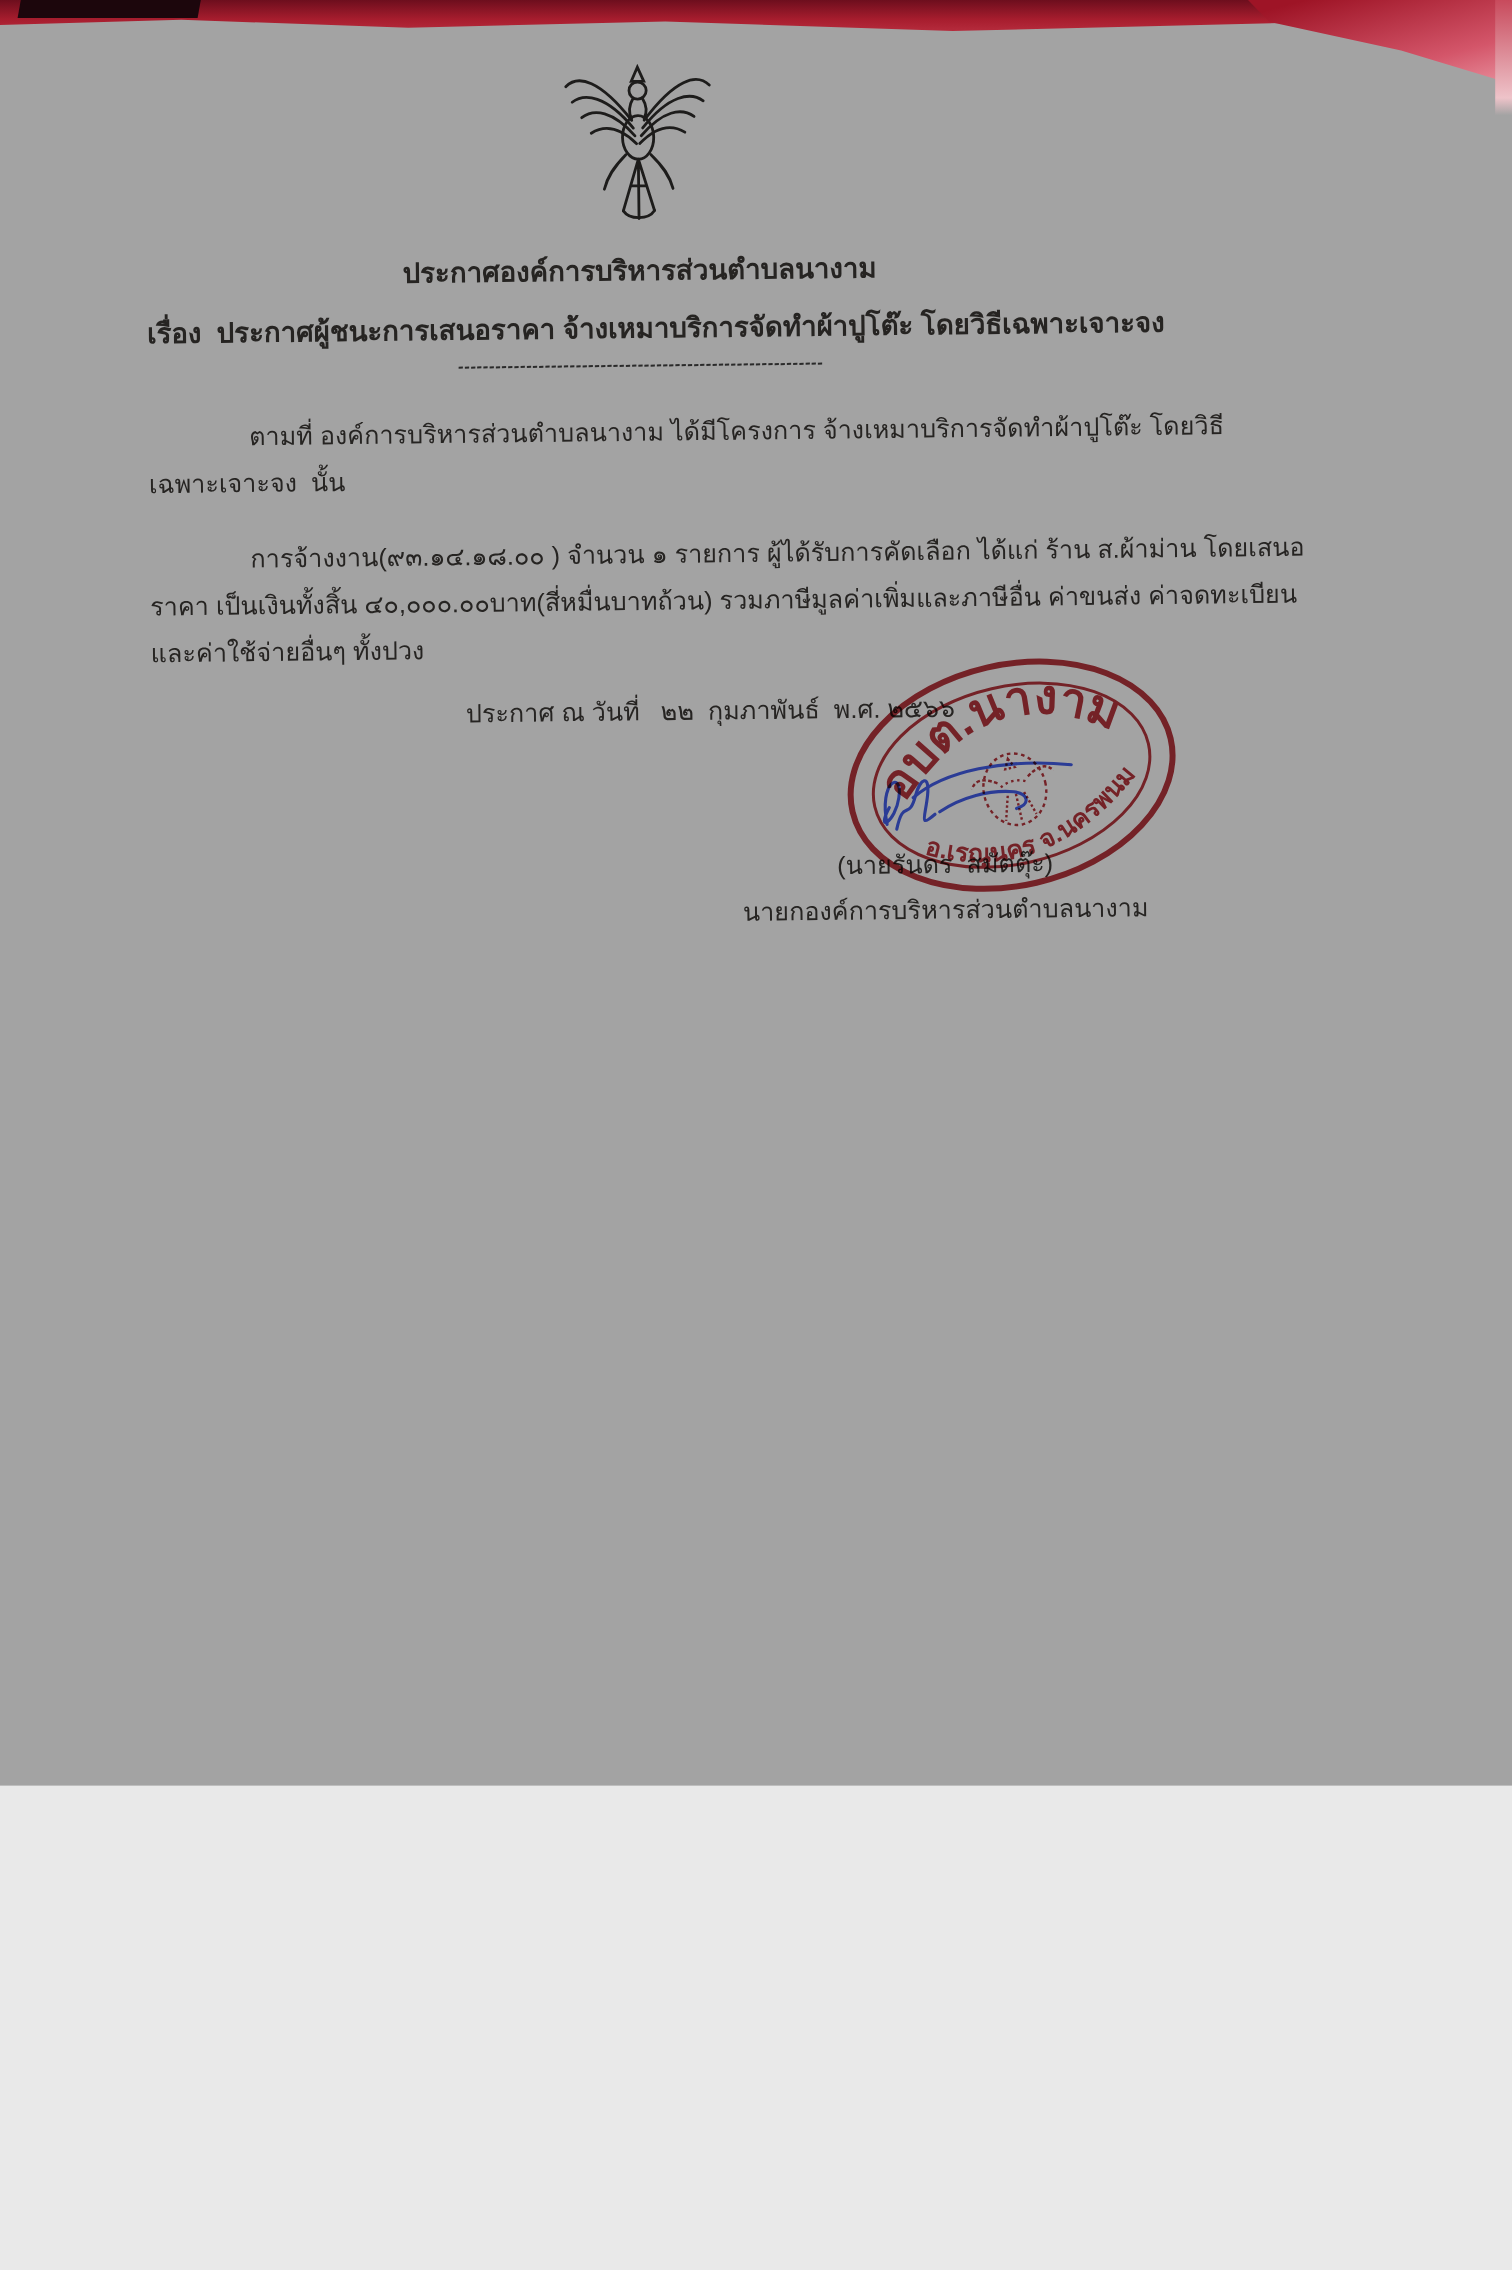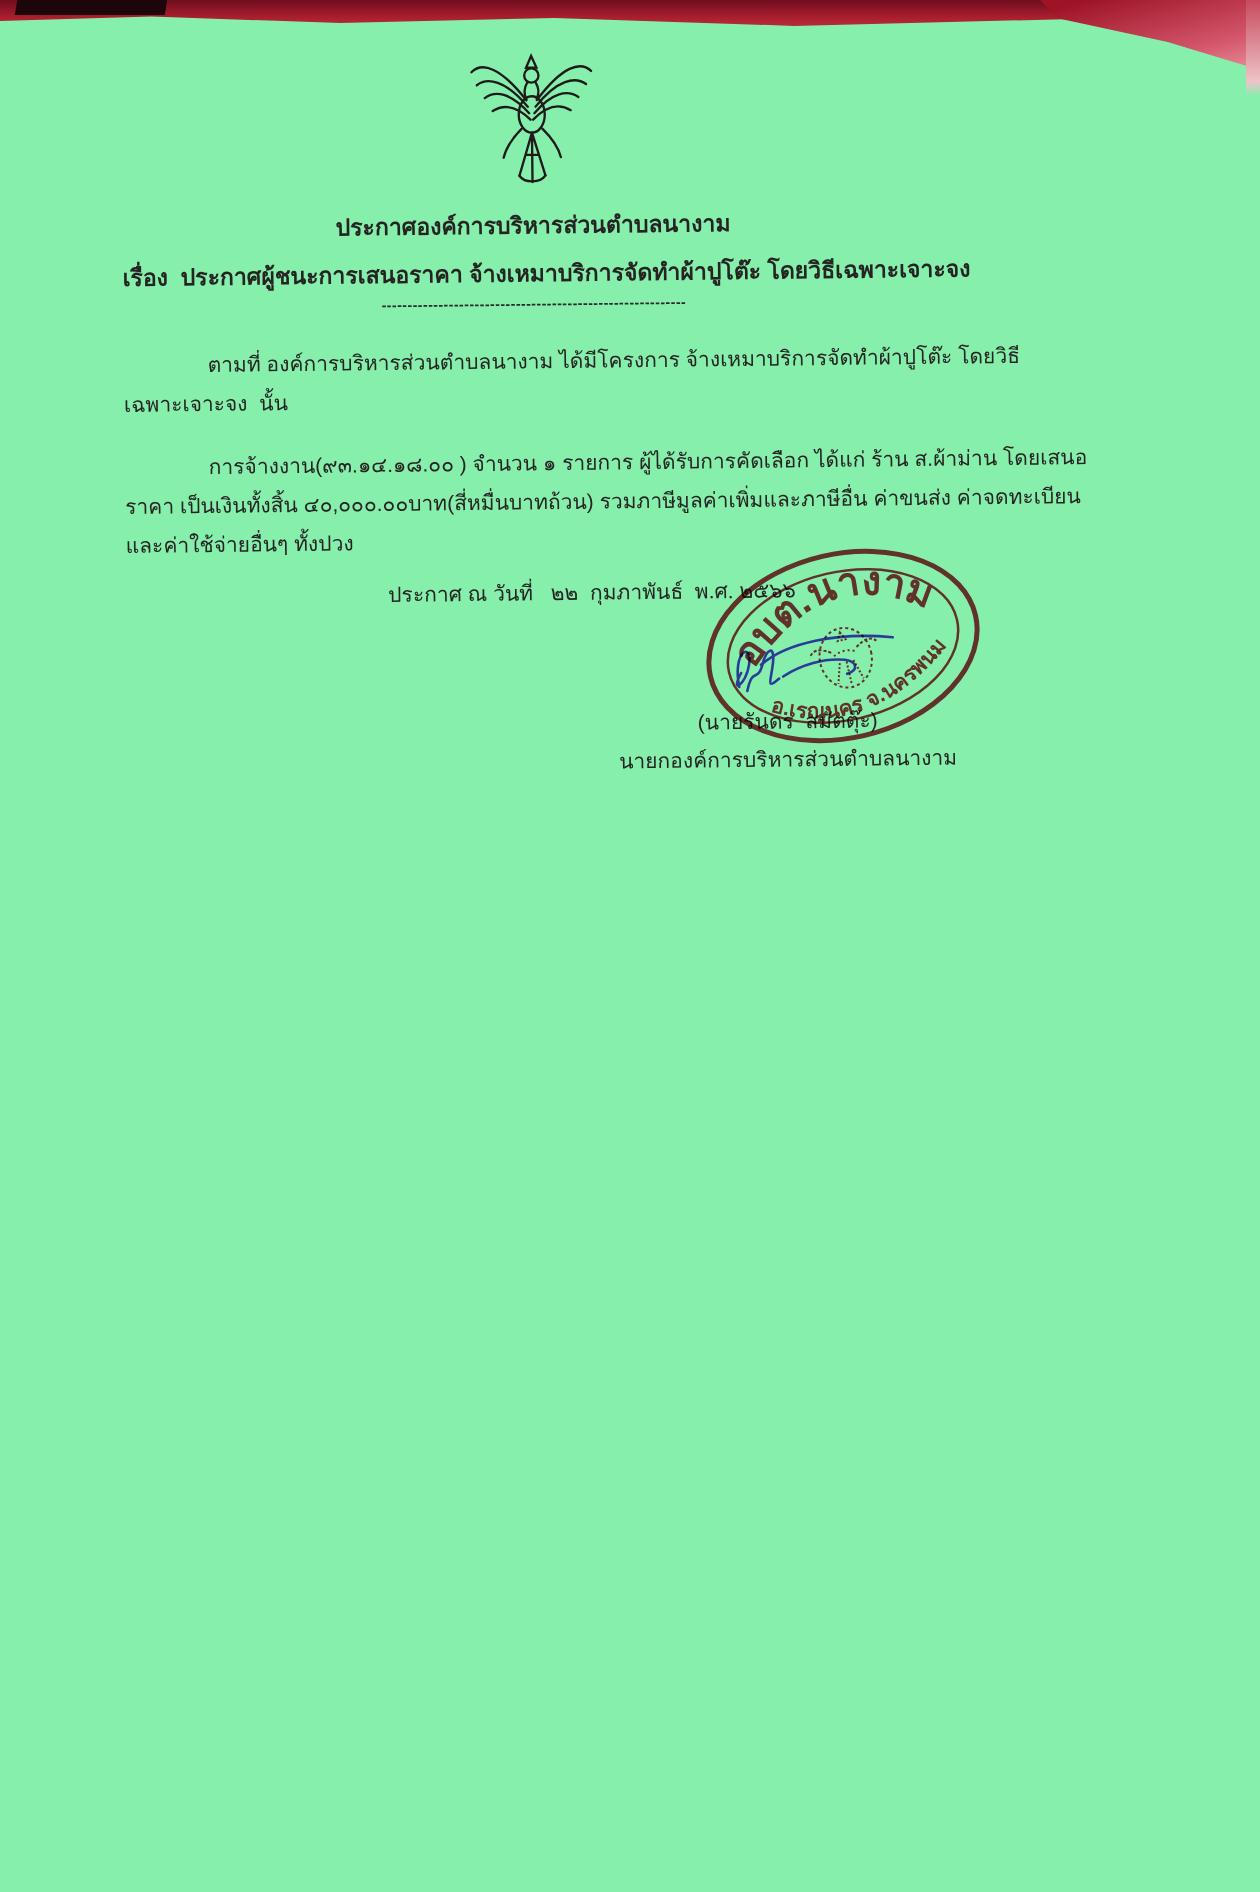--- a/index.html
+++ b/index.html
@@ -1,21 +1,21 @@
 <!DOCTYPE html>
 <html><head>
 <meta charset="utf-8">
 <style>
   html,body{margin:0;padding:0;}
   body{
     width:1260px;height:1892px;background:#e9e9e9;
     font-family:"Liberation Sans","DejaVu Sans",sans-serif;
   }
   .scan{
-    position:relative;width:1260px;height:1892px;background:#86efac;overflow:hidden;
+    position:relative;width:1260px;height:1488px;background:#a3a3a3;overflow:hidden;
   }
   
   .edge-band{
     position:absolute;top:0;left:0;width:1260px;height:36px;
     background:linear-gradient(180deg,#6d0e1d 0%,#a71d2e 45%,#c43a4b 100%);
     clip-path:polygon(0 0,100% 0,100% 95%,86% 52%,63% 72%,44% 50%,27% 64%,12% 46%,0 58%);
   }
   .edge-dark{
     position:absolute;top:0;left:16px;width:150px;height:15px;
     background:#1c060c;transform:skewX(-10deg);

